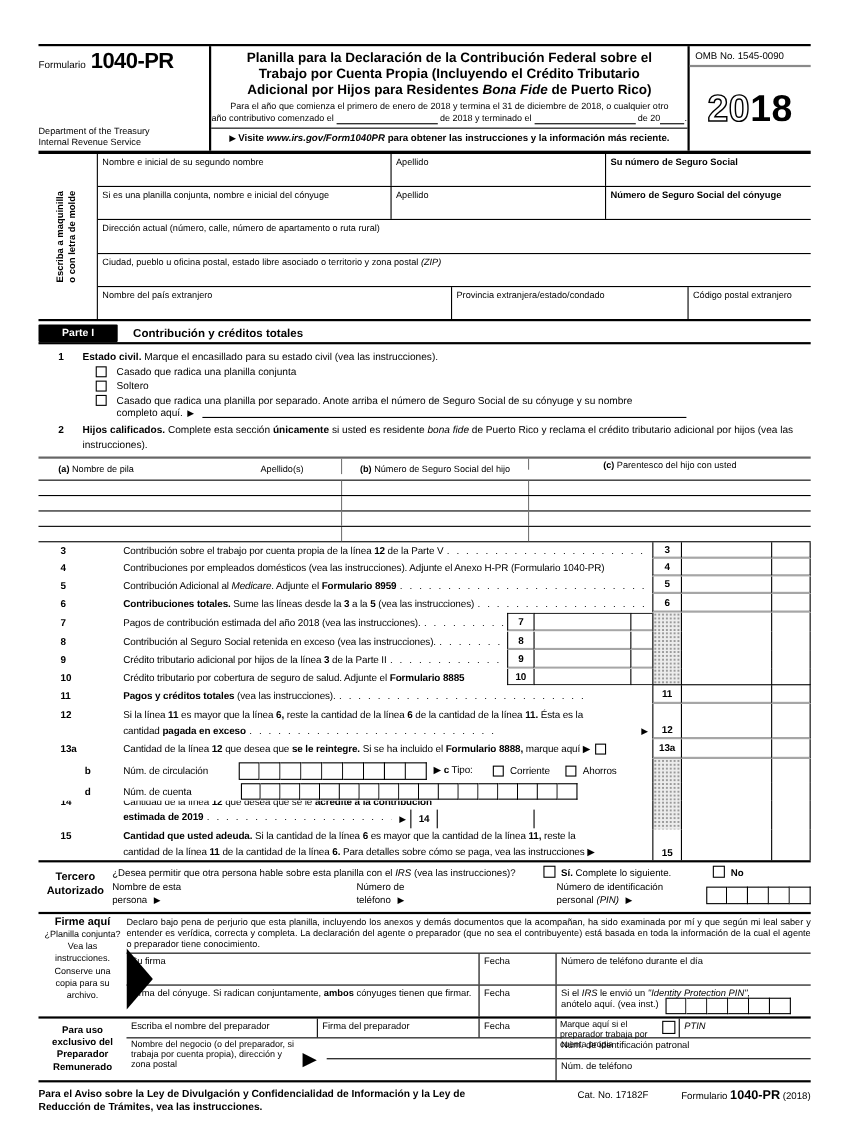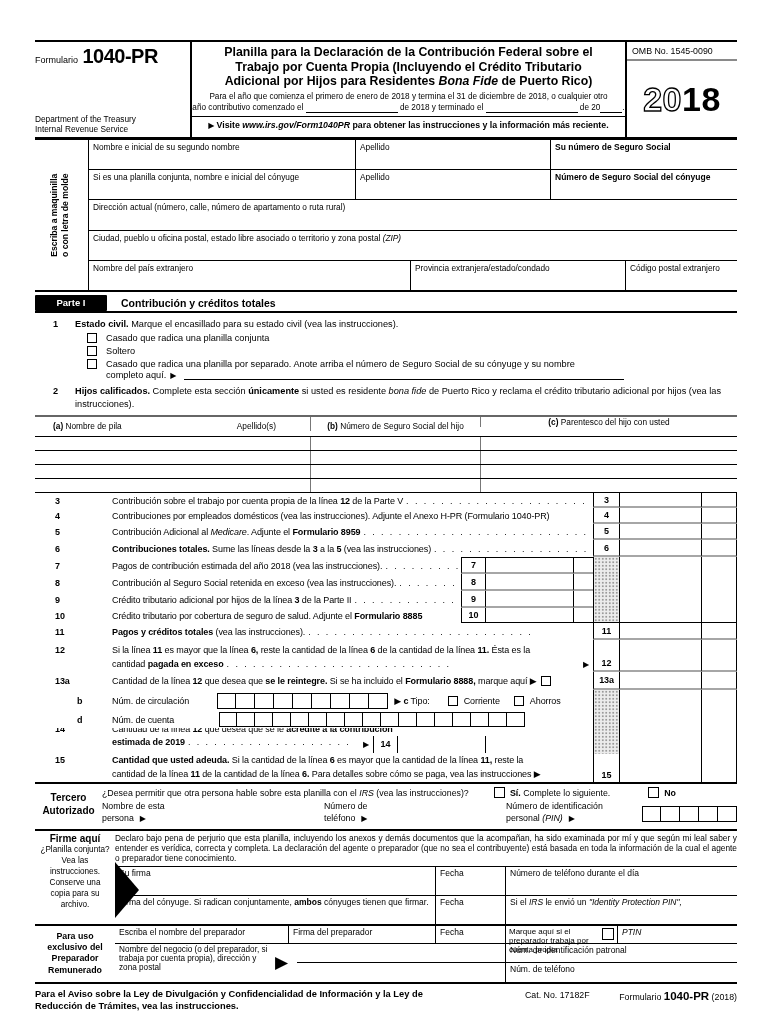--- a/index.html
+++ b/index.html
@@ -594,20 +594,31 @@
       <div class="sigrow">
         <div class="sig-c1"><span>Su firma</span></div>
         <div class="sig-c2"><span>Fecha</span></div>
         <div class="sig-c3"><span>Número de teléfono durante el día</span></div>
       </div>
       <div class="sigrow">
         <div class="sig-c1"><span><span>Firma del cónyuge. Si radican conjuntamente, </span><span style="font-weight: bold;">ambos</span><span> cónyuges tienen que firmar.</span></span></div>
         <div class="sig-c2"><span>Fecha</span></div>
         <div class="sig-c3">
           <div><span>Si el </span><span style="font-style: italic;">IRS</span><span> le envió un </span><span style="font-style: italic;">"Identity Protection PIN",</span></div>
+          <div class="ipline">
+              <span>anótelo aquí. (vea inst.)</span>
+              <span class="comb">
+                <span></span>
+                <span></span>
+                <span></span>
+                <span></span>
+                <span></span>
+                <span></span>
+              </span>
+            </div>
         </div>
       </div>
     </div>
   </div>
 
   <div class="prep">
     <div class="prep-label">
       <div>Para uso</div>
       <div>exclusivo del</div>
       <div>Preparador</div>

